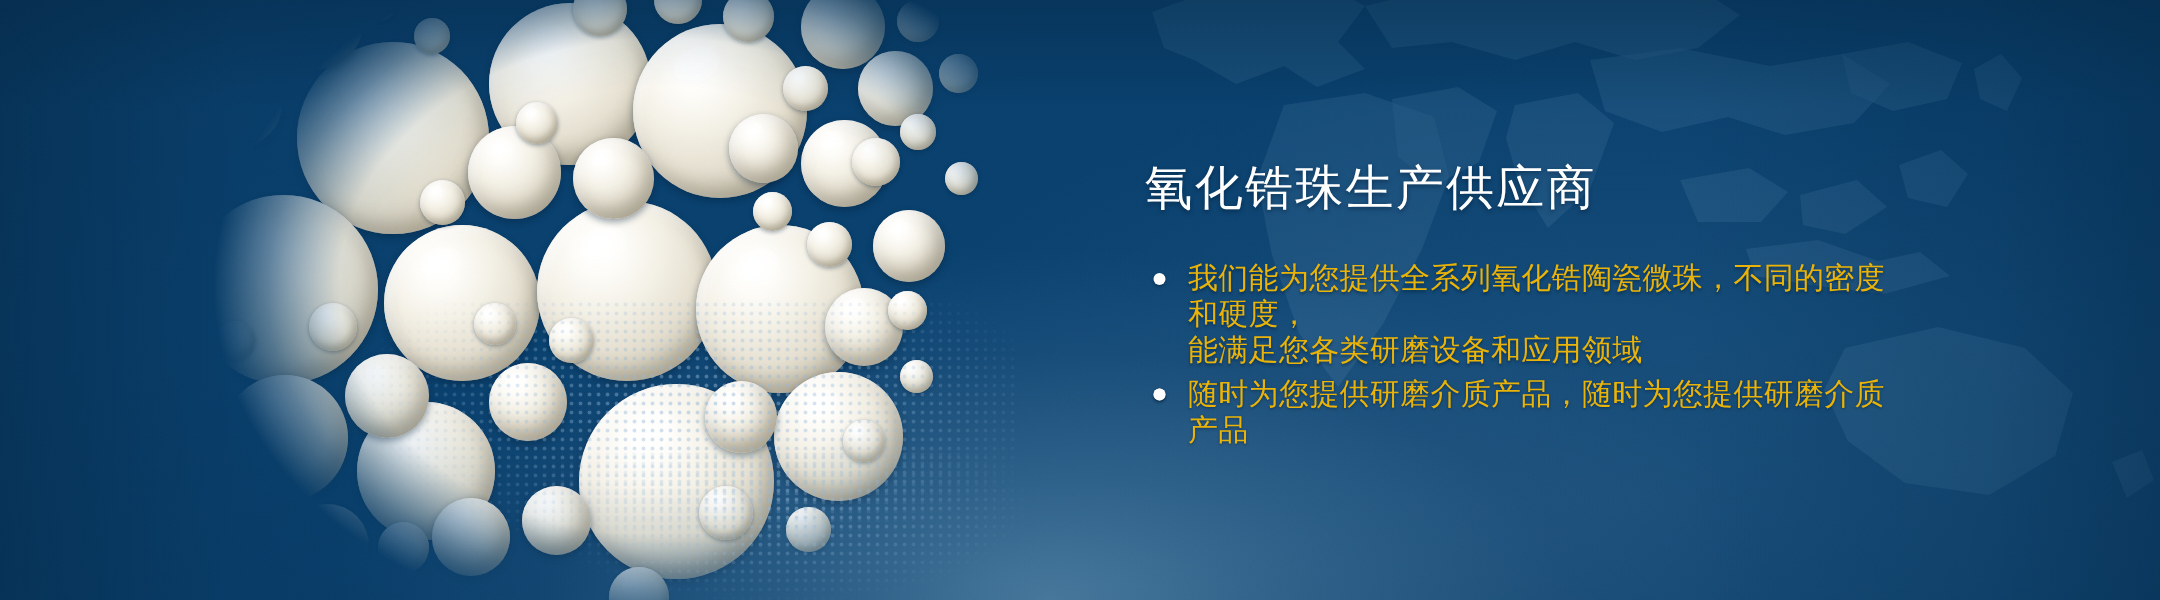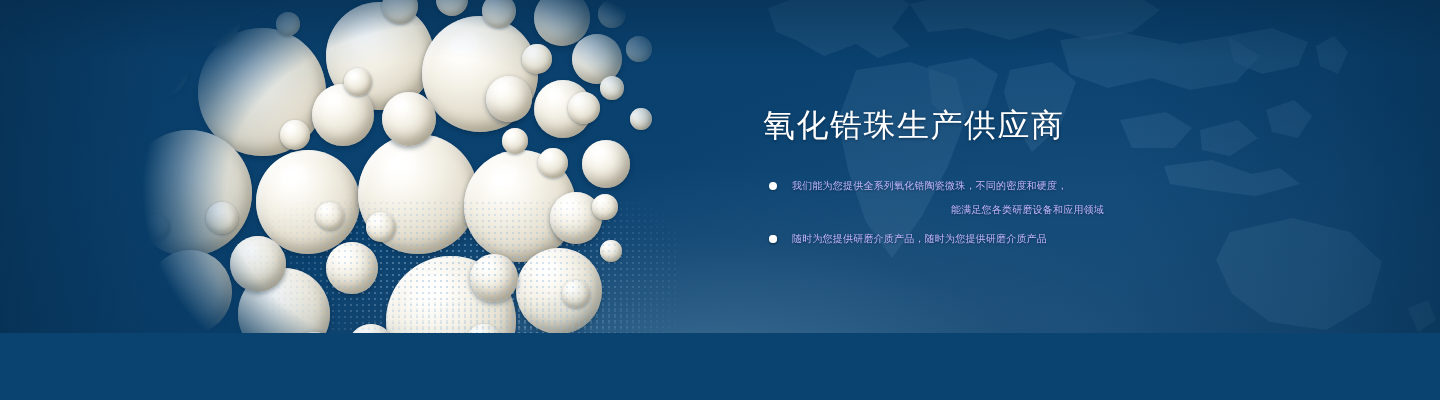--- a/index.html
+++ b/index.html
@@ -7,21 +7,21 @@
     padding: 0;
     background: #0a4270;
   }
   body {
     font-family: "Liberation Sans", "DejaVu Sans", sans-serif;
   }
 
   #banner {
     position: relative;
     width: 1440px;
-    height: 333px;
+    height: 400px;
     overflow: hidden;
     background: #0a4270;
   }
 
   
   .bg-base {
     position: absolute;
     inset: 0;
     background: #0a4270;
   }
@@ -156,37 +156,37 @@
   }
   #bullets {
     list-style: none;
     margin: 28px 0 0 0;
     padding: 0;
   }
   #bullets li {
     position: relative;
     padding-left: 29px;
     margin-bottom: 5px;
-    font-size: 10px;
+    font-size: 20px;
     line-height: 24px;
-    color: #c4b5fd;
+    color: #eab308;
     letter-spacing: 0.2px;
     text-shadow: 0 1px 2px rgba(2,28,52,0.55);
   }
   #bullets li .dot {
     position: absolute;
     left: 6px;
     top: 8px;
     width: 8px;
     height: 8px;
     border-radius: 50%;
     background: #ffffff;
     box-shadow: 0 1px 2px rgba(2,28,52,0.45);
   }
-  #bullets li .l2 { display: block; text-align: center; }
+  #bullets li .l2 { display: block; }
 </style>
 </head>
 <body>
 
 <div id="banner">
 
   <div class="bg-base"></div>
   <div class="bg-glow"></div>
 
   <div class="bg-map">

